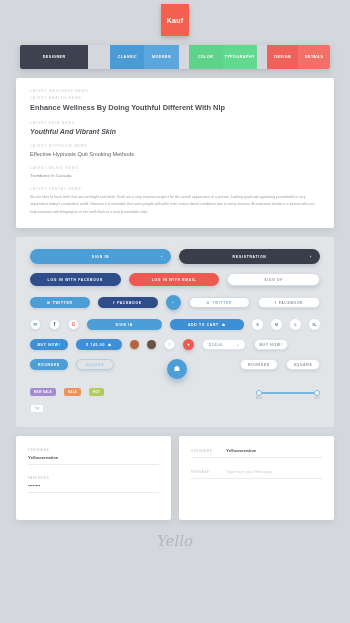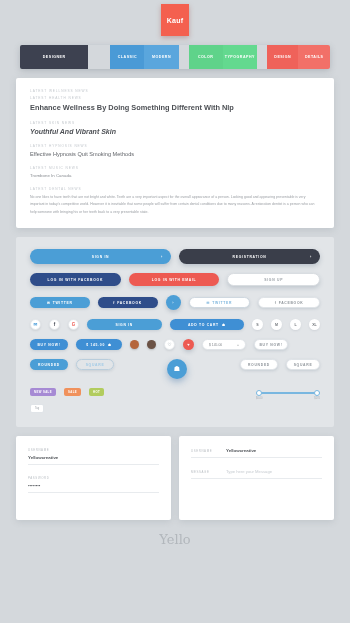--- a/index.html
+++ b/index.html
@@ -130,22 +130,22 @@
   }
   .f-label { font-size: 2.9px; color: #b9bec3; letter-spacing: .6px; margin-bottom: 3px; }
   .f-value { font-size: 4.4px; color: #4f5358; font-weight: bold; padding-bottom: 4px; }
   .f-placeholder { font-size: 4.2px; color: #c6cbd0; padding-bottom: 4px; }
   .f-line { height: 1px; background: #e8ebee; margin-bottom: 11px; }
   .f-inline { display: flex; align-items: baseline; gap: 9px; }
   .f-inline .f-label { width: 26px; flex: none; }
   .f-inline .f-grow { flex: 1 1 auto; }
 
   .signature {
-    text-align: center; font-family: "DejaVu Serif", serif; 
-    font-size: 13px; color: #b2b7bc; padding-top: 12px;
+    text-align: center; font-family: "DejaVu Serif", serif; font-style: italic;
+    font-size: 15px; color: #b2b7bc; padding-top: 12px;
   }
 </style>
 </head>
 <body>
 
 <div class="page">
 
   <div class="logo-wrap">
     <div class="logo">Kauf</div>
   </div>
@@ -160,21 +160,21 @@
     <div class="nav-seg" style="background:#63d98f;flex:1 1 13%">TYPOGRAPHY</div>
     <div class="nav-seg nav-gap" style="flex:0 0 10px"></div>
     <div class="nav-seg" style="background:#ef625a;flex:1 1 12%">DESIGN</div>
     <div class="nav-seg" style="background:#f27068;flex:1 1 12%">DETAILS</div>
   </div>
 
   <div class="card">
     <div class="kicker">LATEST WELLNESS NEWS</div>
 
     <div class="kicker">LATEST HEALTH NEWS</div>
-    <div class="h-md">Enhance Wellness By Doing Something Different With Nlp</div>
+    <div class="h-md">Enhance Wellness By Doing Youthful Different With Nlp</div>
 
     <div class="kicker">LATEST SKIN NEWS</div>
     <div class="h-it">Youthful And Vibrant Skin</div>
 
     <div class="kicker">LATEST HYPNOSIS NEWS</div>
     <div class="h-sm">Effective Hypnosis Quit Smoking Methods</div>
 
     <div class="kicker">LATEST MUSIC NEWS</div>
     <div class="h-xs">Trombone In Canada</div>
 

